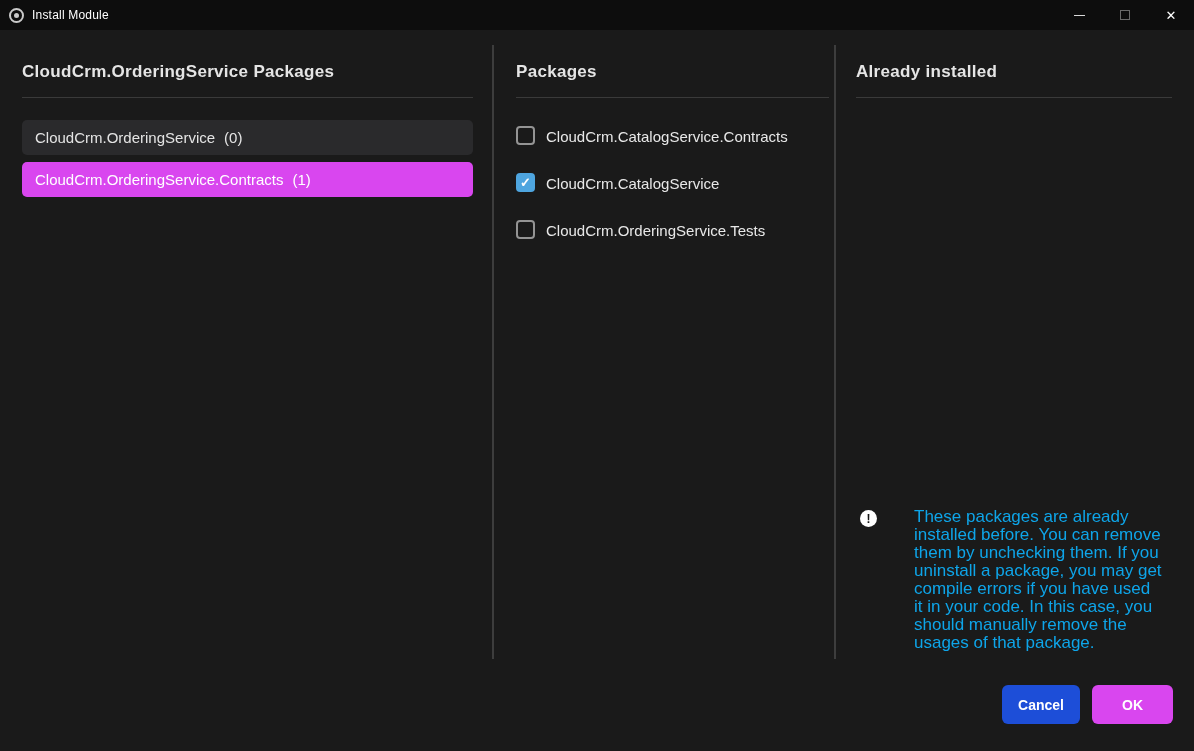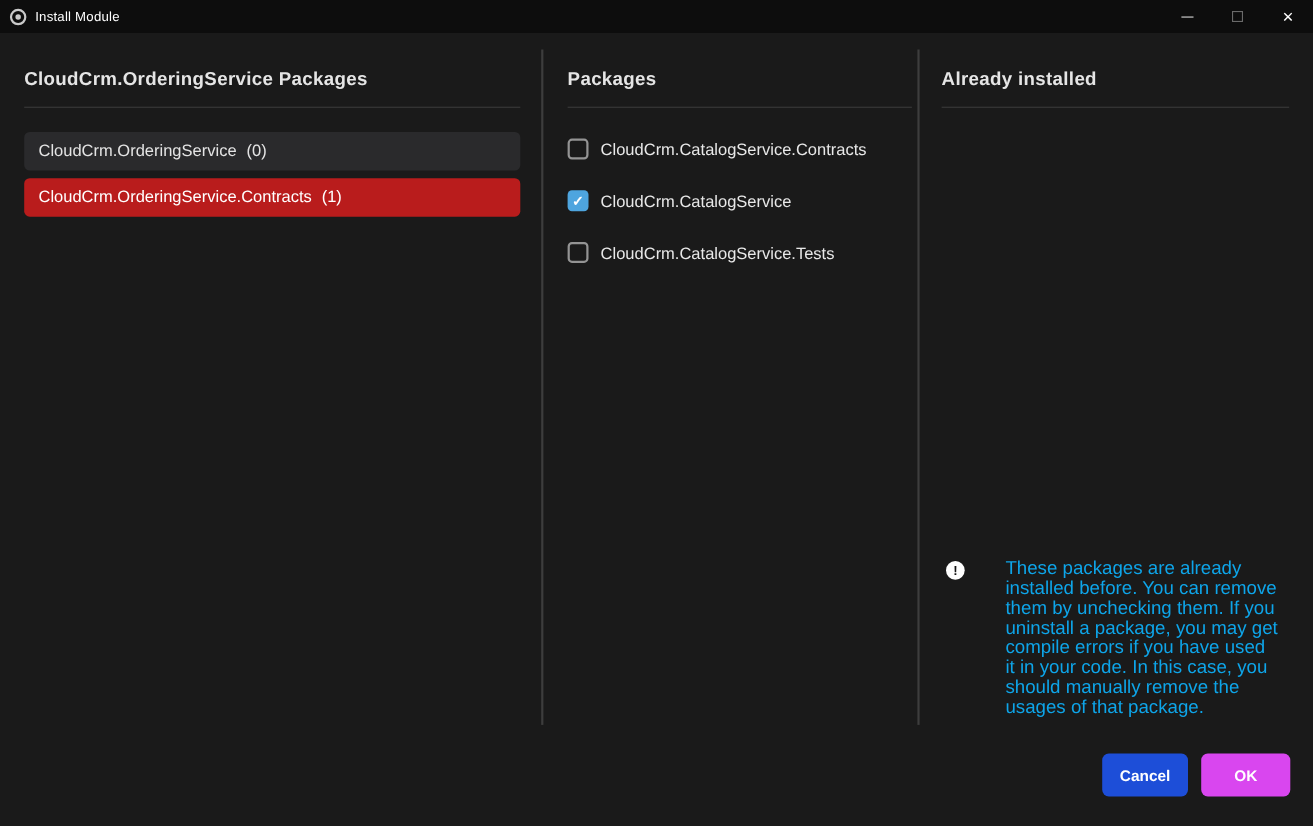--- a/index.html
+++ b/index.html
@@ -57,21 +57,21 @@
   .module-list { margin-top:22px; }
   .module-item {
     height:35px; border-radius:5px;
     background:#2a2a2c;
     display:flex; align-items:center;
     padding:0 13px;
     font-size:15px; color:#e4e4e4;
     margin-bottom:7px;
     cursor:pointer;
   }
-  .module-item.selected { background:#b91c1c; color:#ffffff; }
+  .module-item.selected { background:#d946ef; color:#ffffff; }
   .module-count { margin-left:9px; }
   
   .pkg-list { margin-top:23px; }
   .pkg-row {
     display:flex; align-items:flex-end;
     margin-bottom:18px; cursor:pointer;margin-top:28px;
   }
   .checkbox {
     width:19px; height:19px; border-radius:4px;
     border:2px solid #949494; background:transparent;
@@ -158,21 +158,21 @@
       <div class="pkg-row">
         <span class="checkbox"></span>
         <span class="pkg-label">CloudCrm.CatalogService.Contracts</span>
       </div>
       <div class="pkg-row">
         <span class="checkbox checked">✓</span>
         <span class="pkg-label">CloudCrm.CatalogService</span>
       </div>
       <div class="pkg-row">
         <span class="checkbox"></span>
-        <span class="pkg-label">CloudCrm.CatalogService.Tests</span>
+        <span class="pkg-label">CloudCrm.OrderingService.Tests</span>
       </div>
     </div>
   </div>
 
   <div class="right-panel">
     <div class="panel-header">Already installed</div>
     <div class="panel-rule"></div>
   </div>
 
   <div class="note">

